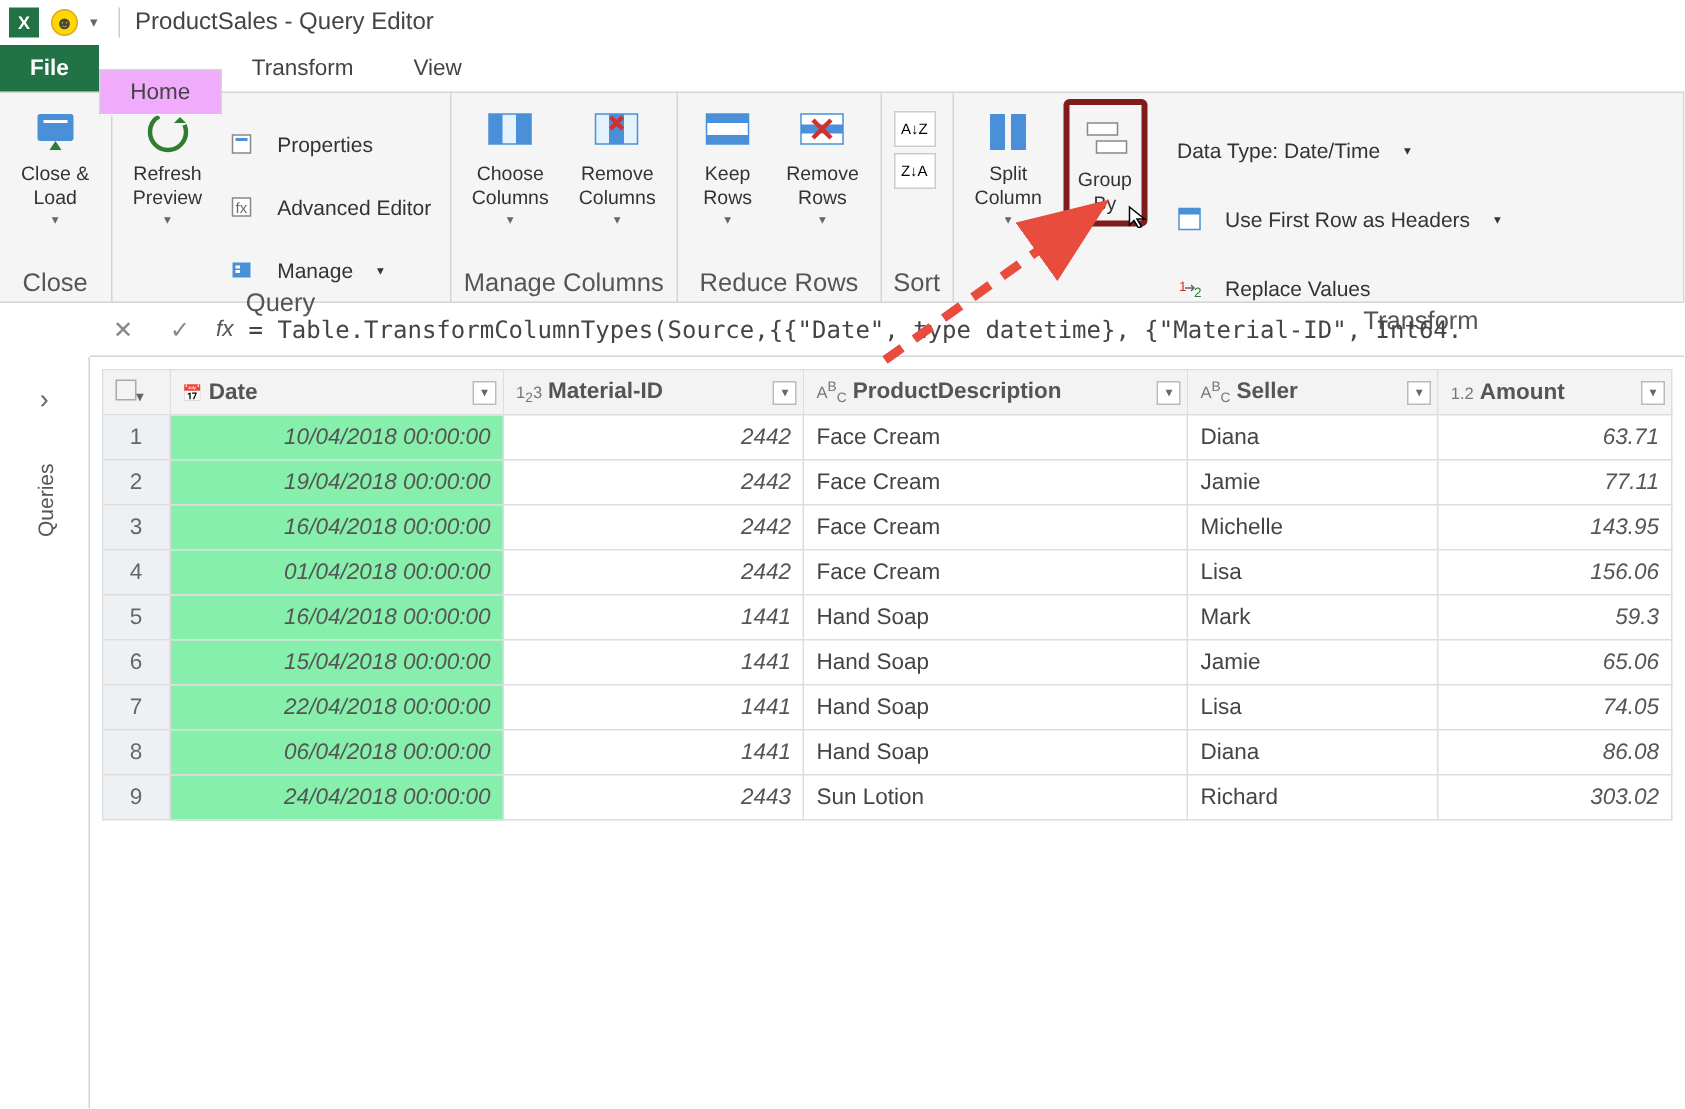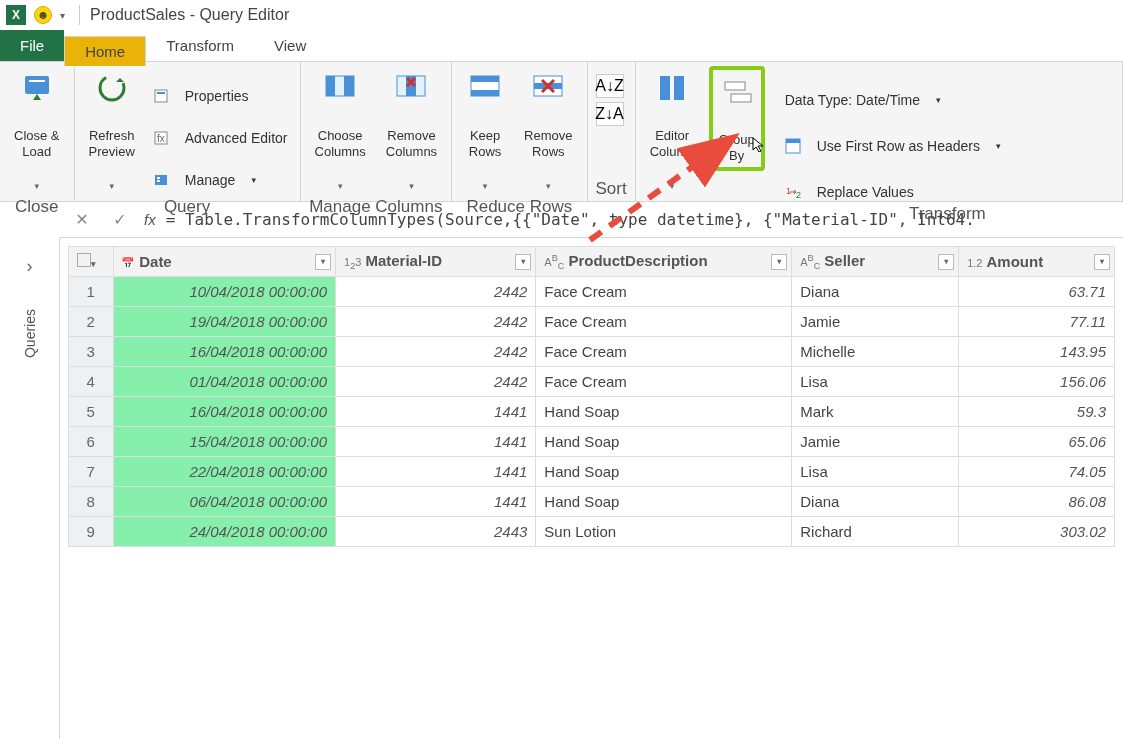--- a/index.html
+++ b/index.html
@@ -6,41 +6,41 @@
 body { background: #fff; width: 1123px; height: 739px; overflow: hidden; position: relative; }
 
 .titlebar { height: 30px; display: flex; align-items: center; padding: 0 6px; background: #fff; font-size: 16px; color: #444; }
 .titlebar .excel-icon { width: 20px; height: 20px; background: #217346; color: #fff; display: flex; align-items: center; justify-content: center; font-size: 12px; font-weight: bold; margin-right: 4px; }
 .titlebar .smiley { width: 18px; height: 18px; border-radius: 50%; background: #ffd700; border: 1px solid #daa520; margin: 0 4px; display: flex; align-items: center; justify-content: center; font-size: 12px; }
 .titlebar .drop { font-size: 10px; color: #666; margin: 0 4px; }
 .titlebar .sep { width: 1px; height: 20px; background: #ccc; margin: 0 10px; }
 
 .menubar { height: 32px; display: flex; align-items: stretch; border-bottom: 1px solid #d4d4d4; }
 .menubar .tab { padding: 0 20px; display: flex; align-items: center; font-size: 15px; color: #444; cursor: pointer; }
-.menubar .tab.file { background: #217346; color: #fff; }
-.menubar .tab.active { border: 1px solid #d4d4d4; border-bottom: 1px solid #fff; background: #eab308; position: relative; top: 6px; }
+.menubar .tab.file { background: #217346; color: #fff; font-weight: bold; }
+.menubar .tab.active { border: 1px solid #d4d4d4; border-bottom: 1px solid #fff; background: #f0abfc; position: relative; top: 16px; }
 
 .ribbon { height: 140px; display: flex; background: #f5f5f5; border-bottom: 1px solid #d4d4d4; }
 .ribbon-group { border-right: 1px solid #d4d4d4; display: flex; flex-direction: column; justify-content: space-between; padding: 4px 8px 2px 8px; }
 .ribbon-group .label { text-align: center; font-size: 17px; color: #555; padding-top: 2px; }
 .ribbon-group .content { flex: 1; display: flex; align-items: flex-start; gap: 8px; }
 
-.big-btn { display: flex; flex-direction: column; align-items: center; justify-content: flex-start; padding: 4px 6px; cursor: pointer; font-size: 13px; color: #333; text-align: center; min-width: 50px; gap: 20px; }
+.big-btn { display: flex; flex-direction: column; align-items: center; justify-content: flex-start; padding: 4px 6px; cursor: pointer; font-size: 13px; color: #333; text-align: center; min-width: 50px; }
 .big-btn .ico { width: 36px; height: 36px; margin-bottom: 2px; display: flex; align-items: center; justify-content: center; }
 .big-btn .txt { line-height: 1.2; }
 .big-btn .drop { font-size: 9px; color: #666; margin-top: 2px; }
 
 .small-list { display: flex; flex-direction: column; gap: 2px; }
 .small-btn { display: flex; align-items: center; gap: 16px; padding: 2px 4px; font-size: 14px; color: #333; cursor: pointer; white-space: nowrap; margin-top: 20px; }
 .small-btn .ico { width: 16px; height: 16px; display: flex; align-items: center; justify-content: center; }
 
 .sort-col { display: flex; flex-direction: column; gap: 4px; padding-top: 8px; }
-.sort-btn { width: 28px; height: 24px; border: 1px solid #ccc; display: flex; align-items: center; justify-content: center; font-size: 16px; background: #fff; cursor: pointer; }
-
-.highlighted { border: 4px solid #84cc16; border-radius: 4px; }
+.sort-btn { width: 28px; height: 24px; border: 1px solid #ccc; display: flex; align-items: center; justify-content: center; font-size: 10px; background: #fff; cursor: pointer; }
+
+.highlighted { border: 4px solid #7f1d1d; border-radius: 4px; }
 
 .formula-row { height: 36px; display: flex; align-items: center; border-bottom: 1px solid #d4d4d4; padding: 0 8px; gap: 10px; margin-left: 60px; }
 .formula-row .fx-btn { width: 28px; height: 28px; display: flex; align-items: center; justify-content: center; color: #888; cursor: pointer; font-size: 16px; }
 .formula-row .fx-label { font-style: italic; font-size: 15px; color: #555; }
 .formula-row .formula { font-family: Consolas, monospace; font-size: 16px; color: #444; flex: 1; white-space: nowrap; overflow: hidden; }
 
 .workspace { display: flex; height: calc(100% - 238px); }
 .side-tab { width: 60px; display: flex; flex-direction: column; align-items: center; border-right: 1px solid #d4d4d4; padding-top: 18px; gap: 12px; }
 .side-tab .expand { font-size: 18px; color: #666; cursor: pointer; }
 .side-tab .queries { writing-mode: vertical-lr; transform: rotate(180deg); font-size: 14px; color: #555; margin-top: 20px; }
@@ -225,21 +225,21 @@
 
   <div class="ribbon-group" style="border-right:none">
     <div class="content">
       <div class="big-btn">
         <span class="ico">
             <svg width="36" height="36">
               <rect x="6" y="6" width="10" height="24" fill="#4a90d9"></rect>
               <rect x="20" y="6" width="10" height="24" fill="#4a90d9"></rect>
             </svg>
           </span>
-        <span class="txt" style="white-space:pre-line">Editor
+        <span class="txt" style="white-space:pre-line">Split
 Column</span>
         <span class="drop">▾</span>
       </div>
       <div class="big-btn highlighted">
         <span class="ico">
             <svg width="36" height="36">
               <rect x="6" y="8" width="20" height="8" fill="#fff" stroke="#888"></rect>
               <rect x="12" y="20" width="20" height="8" fill="#fff" stroke="#888"></rect>
             </svg>
           </span>

